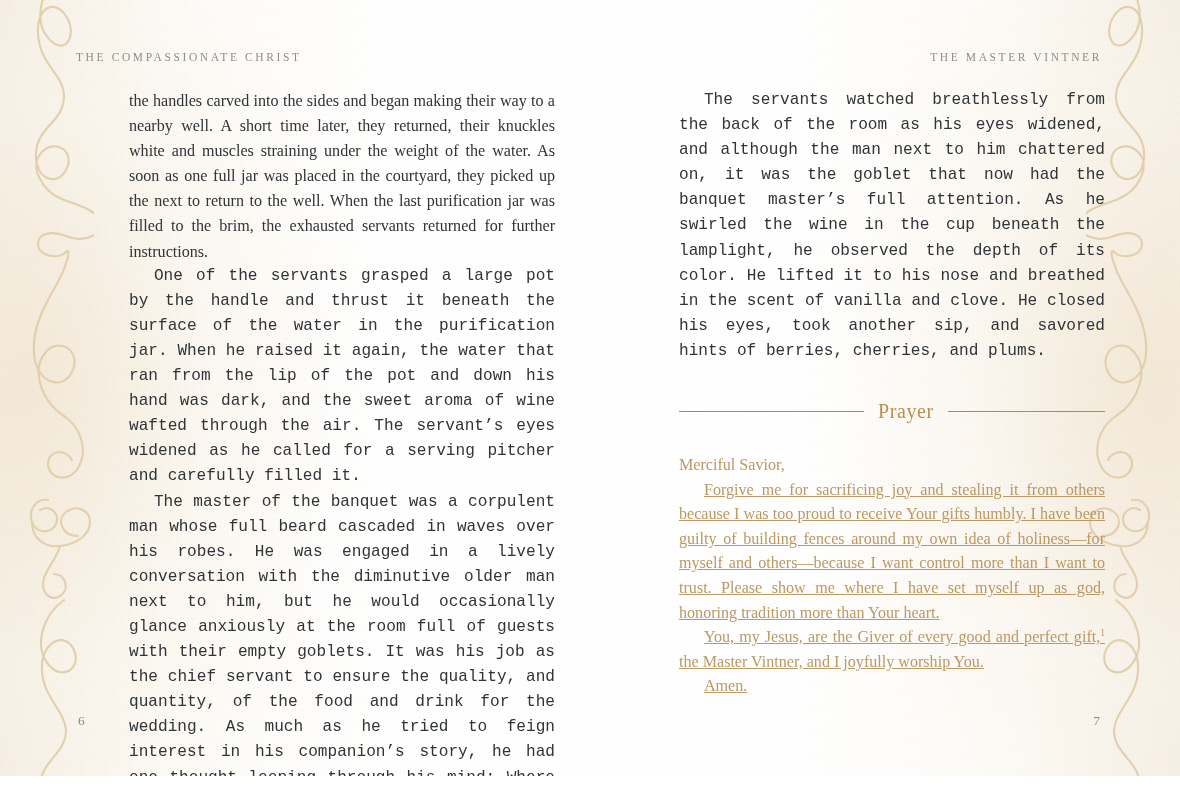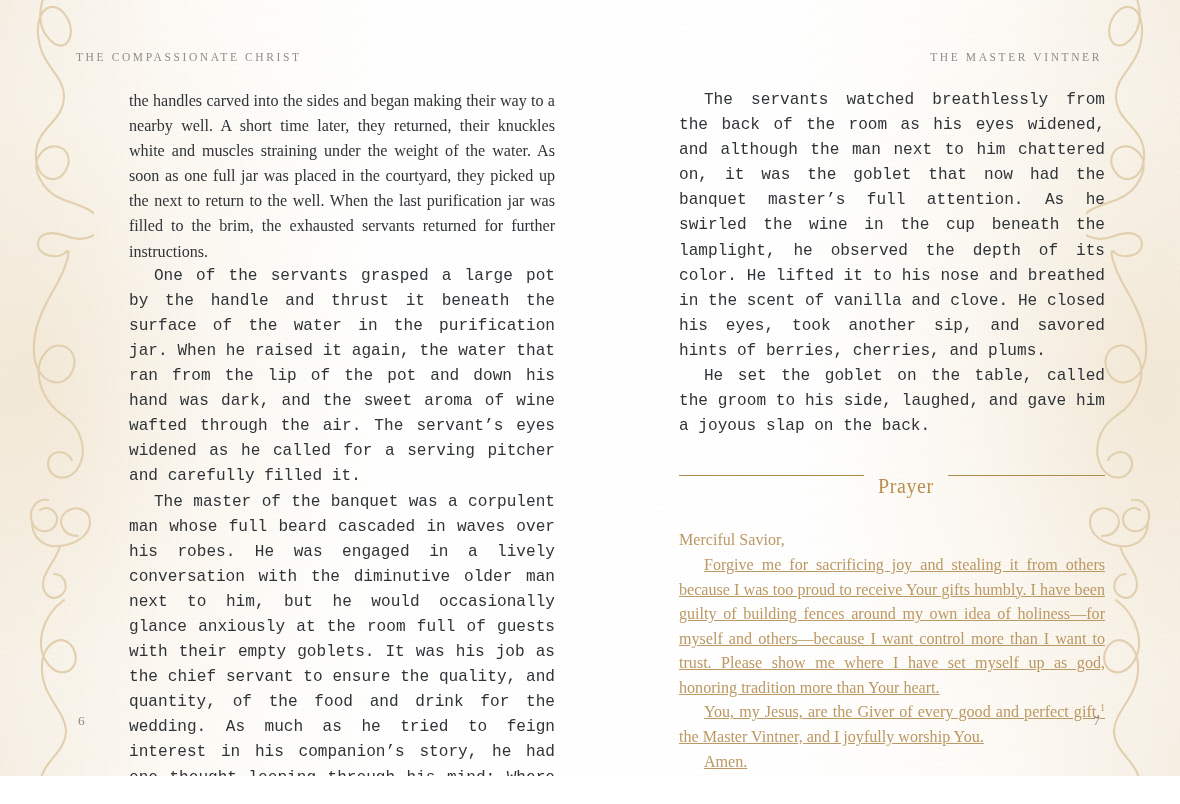--- a/index.html
+++ b/index.html
@@ -63,21 +63,21 @@
     line-height: 25.1px;
     color: #2f3438;
     text-align: justify;
     text-justify: inter-word;
     hyphens: manual;
   }
   .body-par.indent { text-indent: 1.55em; font-family: Liberation Mono, monospace; }
 
   .prayer-heading {
     display: flex;
-    align-items: flex-start;
+    align-items: center;
     gap: 14px;
     margin-top: 36px;
     margin-bottom: 30px;
   }
   .rule-line {
     height: 1px;
     background: #b08a4e;
     flex: 0 0 auto;
   }
   .rule-line.rule-left { width: 185px; }
@@ -155,21 +155,20 @@
   <div class="running-head right-head">THE MASTER VINTNER</div>
 
   <div class="text-column left-col">
     <p class="body-par">the handles carved into the sides and began making their way to a nearby well. A short time later, they returned, their knuckles white and muscles straining under the weight of the water. As soon as one full jar was placed in the courtyard, they picked up the next to return to the well. When the last purification jar was filled to the brim, the exhausted servants returned for further instructions.</p>
     <p class="body-par indent">One of the servants grasped a large pot by the handle and thrust it beneath the surface of the water in the purification jar. When he raised it again, the water that ran from the lip of the pot and down his hand was dark, and the sweet aroma of wine wafted through the air. The servant’s eyes widened as he called for a serving pitcher and carefully filled it.</p>
     <p class="body-par indent">The master of the banquet was a corpulent man whose full beard cascaded in waves over his robes. He was engaged in a lively conversation with the diminutive older man next to him, but he would occasionally glance anxiously at the room full of guests with their empty goblets. It was his job as the chief servant to ensure the quality, and quantity, of the food and drink for the wedding. As much as he tried to feign interest in his companion’s story, he had one thought looping through his mind: Where is the wine? As soon as one of the servants arrived at his side with a freshly filled cup of wine for him to taste before it was served to the guests, he sighed in relief and took a sip.</p>
   </div>
 
   <div class="text-column right-col">
     <p class="body-par indent">The servants watched breathlessly from the back of the room as his eyes widened, and although the man next to him chattered on, it was the goblet that now had the banquet master’s full attention. As he swirled the wine in the cup beneath the lamplight, he observed the depth of its color. He lifted it to his nose and breathed in the scent of vanilla and clove. He closed his eyes, took another sip, and savored hints of berries, cherries, and plums.</p>
-    <p class="body-par indent">He set the goblet on the table, called the groom to his side, laughed, and gave him a joyous slap on the back.</p>
 
     <div class="prayer-heading">
       <span class="rule-line rule-left"></span>
       <span class="prayer-title">Prayer</span>
       <span class="rule-line rule-right"></span>
     </div>
 
     <p class="prayer-par">Merciful Savior,</p>
     <p class="prayer-par indent">Forgive me for sacrificing joy and stealing it from others because I was too proud to receive Your gifts humbly. I have been guilty of building fences around my own idea of holiness—for myself and others—because I want control more than I want to trust. Please show me where I have set myself up as god, honoring tradition more than Your heart.</p>
     <p class="prayer-par indent"><span>You, my Jesus, are the Giver of every good and perfect gift,</span><span class="fn-marker">1</span><span> the Master Vintner, and I joyfully worship You.</span></p>

